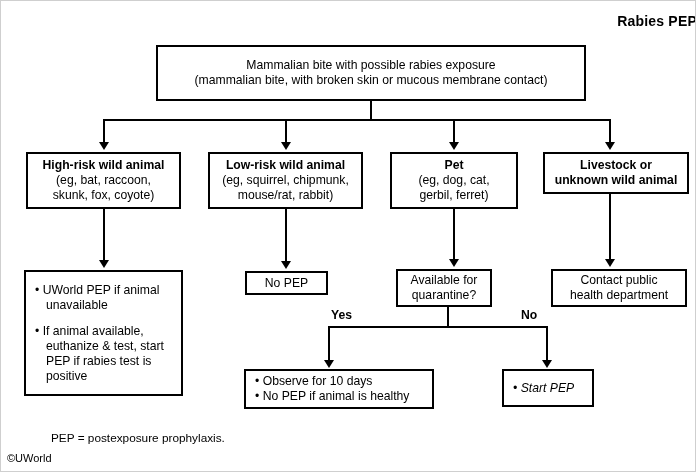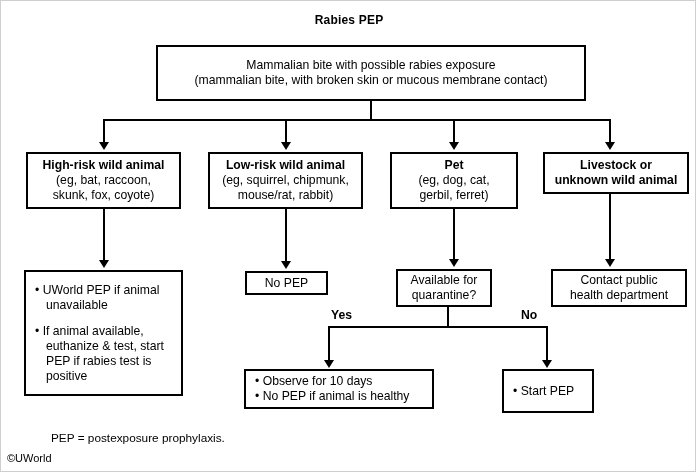--- a/index.html
+++ b/index.html
@@ -18,22 +18,22 @@
     background: #ffffff;
     overflow: hidden;
     border: 1px solid #cfcfcf;
     box-sizing: border-box;
   }
   .title {
     position: absolute;
     left: 0;
     top: 12px;
     width: 696px;
-    text-align: center;
-    font-size: 12px;
+    text-align: right;
+    font-size: 14px;
     font-weight: bold;
     letter-spacing: 0.2px;
   }
   .node {
     position: absolute;
     box-sizing: border-box;
     border: 2px solid #000000;
     background: #ffffff;
     display: flex;
     flex-direction: column;
@@ -196,20 +196,20 @@
   <div class="arrow" style="left:323px; top:359px;"></div>
 
   <div class="vline" style="left:545px; top:325px; height:35px;"></div>
   <div class="arrow" style="left:541px; top:359px;"></div>
 
   <div class="node left-align" style="left:243px; top:368px; width:190px; height:40px; justify-content:center;">
     <span class="bullet-line"><span class="b">•</span> <span>Observe for 10 days</span></span>
     <span class="bullet-line"><span class="b">•</span> <span>No PEP if animal is healthy</span></span>
   </div>
 
-  <div class="node left-align" style="left:501px; top:368px; width:92px; height:44px; justify-content:center;">
+  <div class="node left-align" style="left:501px; top:368px; width:92px; height:38px; justify-content:center;font-style:italic;">
     <span class="bullet-line"><span class="b">•</span> <span>Start PEP</span></span>
   </div>
 
   <div class="footnote" style="top:430px;">PEP = postexposure prophylaxis.</div>
   <div class="copyright" style="top:451px;">©UWorld</div>
 
 </div>
 
 </body></html>

